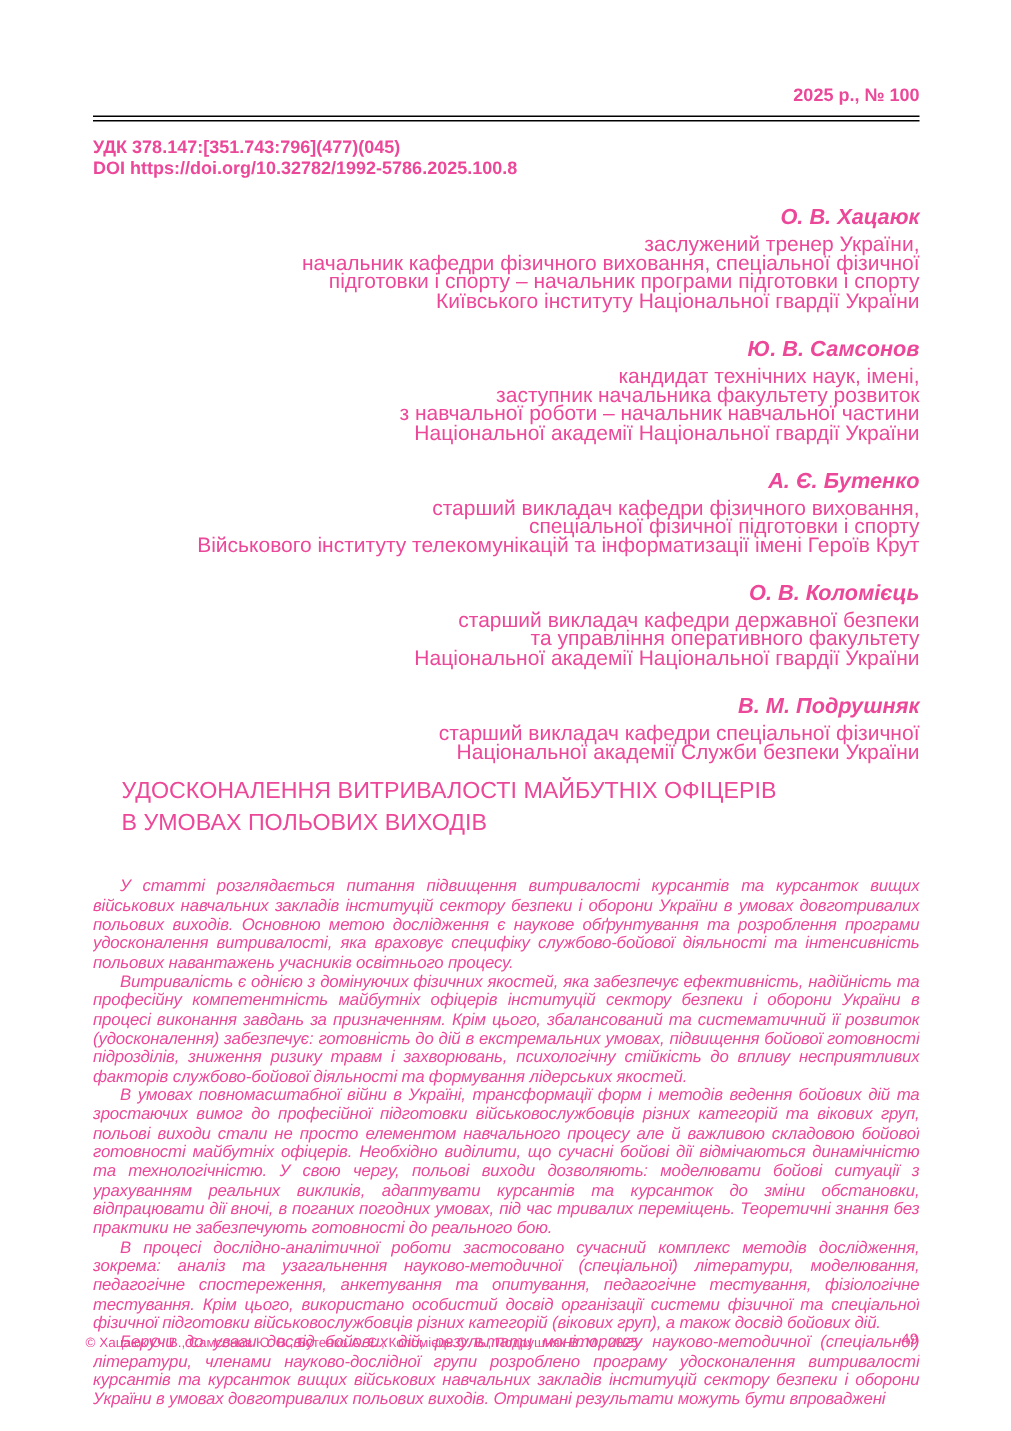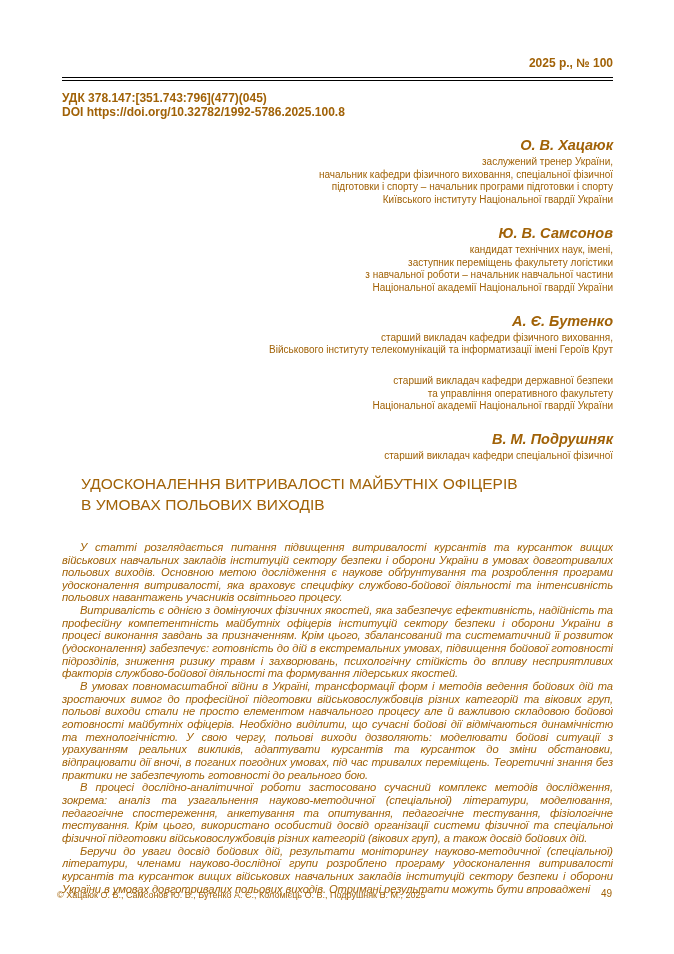--- a/index.html
+++ b/index.html
@@ -5,21 +5,21 @@
   html, body {
     margin: 0;
     padding: 0;
     background: #ffffff;
   }
   .page {
     position: relative;
     width: 674px;
     height: 954px;
     background: #ffffff;
-    color: #a16207;
+    color: #ec4899;
     font-family: "Liberation Sans", sans-serif;
     overflow: hidden;
     box-sizing: border-box;
     padding: 56px 61px 0 62px;
   }
   .journal-issue {
     text-align: right;
     font-weight: bold;
     font-size: 12px;
     line-height: 14px;
@@ -45,21 +45,21 @@
     margin-top: 18px;
   }
   .author-name {
     font-weight: bold;
     font-style: italic;
     font-size: 14.5px;
     line-height: 16px;
     margin-bottom: 3px;
   }
   .author-affiliation {
-    font-size: 10px;
+    font-size: 14px;
     line-height: 12.7px;
   }
   .article-title {
     margin-top: 10px;
     padding-left: 19px;
     font-weight: normal;
     font-size: 15.5px;
     line-height: 21px;
   }
   .abstract {
@@ -121,46 +121,49 @@
           <div>начальник кафедри фізичного виховання, спеціальної фізичної</div>
           <div>підготовки і спорту – начальник програми підготовки і спорту</div>
           <div>Київського інституту Національної гвардії України</div>
         </div>
       </div>
 
       <div class="author-block">
         <div class="author-name">Ю. В. Самсонов</div>
         <div class="author-affiliation">
           <div>кандидат технічних наук, імені,</div>
-          <div>заступник переміщень факультету логістики</div>
+          <div>заступник начальника факультету розвиток</div>
           <div>з навчальної роботи – начальник навчальної частини</div>
           <div>Національної академії Національної гвардії України</div>
         </div>
       </div>
 
       <div class="author-block">
         <div class="author-name">А. Є. Бутенко</div>
         <div class="author-affiliation">
           <div>старший викладач кафедри фізичного виховання,</div>
+          <div>спеціальної фізичної підготовки і спорту</div>
           <div>Військового інституту телекомунікацій та інформатизації імені Героїв Крут</div>
         </div>
       </div>
 
       <div class="author-block">
+        <div class="author-name">О. В. Коломієць</div>
         <div class="author-affiliation">
           <div>старший викладач кафедри державної безпеки</div>
           <div>та управління оперативного факультету</div>
           <div>Національної академії Національної гвардії України</div>
         </div>
       </div>
 
       <div class="author-block">
         <div class="author-name">В. М. Подрушняк</div>
         <div class="author-affiliation">
           <div>старший викладач кафедри спеціальної фізичної</div>
+          <div>Національної академії Служби безпеки України</div>
         </div>
       </div>
 
   </div>
 
   <div class="article-title">
       <div>УДОСКОНАЛЕННЯ ВИТРИВАЛОСТІ МАЙБУТНІХ ОФІЦЕРІВ</div>
       <div>В УМОВАХ ПОЛЬОВИХ ВИХОДІВ</div>
     </div>
 

